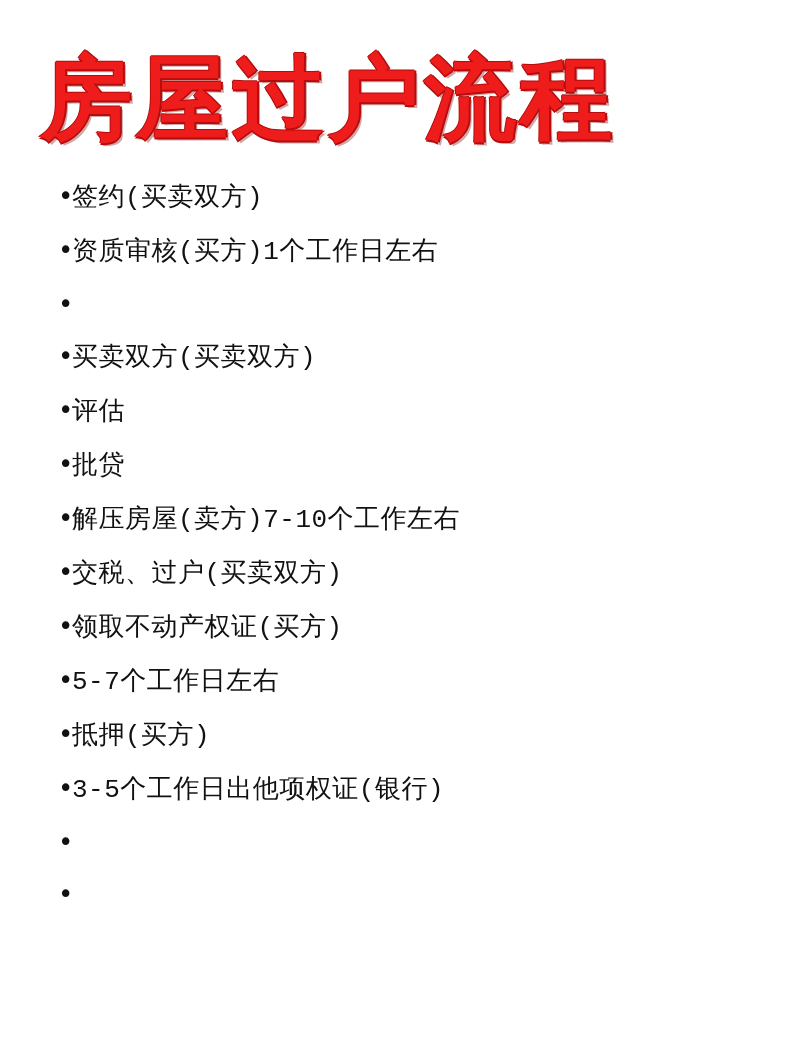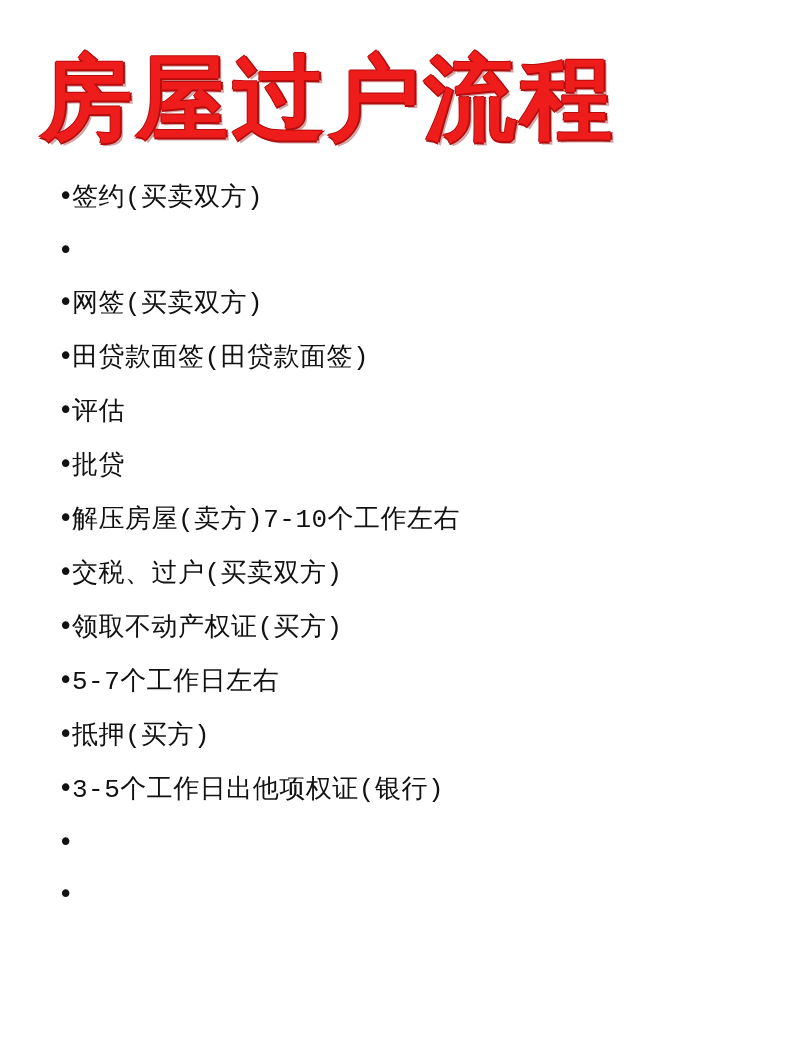--- a/index.html
+++ b/index.html
@@ -74,28 +74,28 @@
 
   <h1 class="title">房屋过户流程</h1>
 
   <ul class="steps">
     <li class="step">
       <span class="bullet">•</span>
       <span class="step-text">签约(买卖双方)</span>
     </li>
     <li class="step">
       <span class="bullet">•</span>
+      <span class="step-text">资质审核(买方)1个工作日左右</span>
     </li>
     <li class="step">
       <span class="bullet">•</span>
-      <span class="step-text">网签(买卖双方)</span>
     </li>
     <li class="step">
       <span class="bullet">•</span>
-      <span class="step-text">田贷款面签(田贷款面签)</span>
+      <span class="step-text">买卖双方(买卖双方)</span>
     </li>
     <li class="step">
       <span class="bullet">•</span>
       <span class="step-text">评估</span>
     </li>
     <li class="step">
       <span class="bullet">•</span>
       <span class="step-text">批贷</span>
     </li>
     <li class="step">

